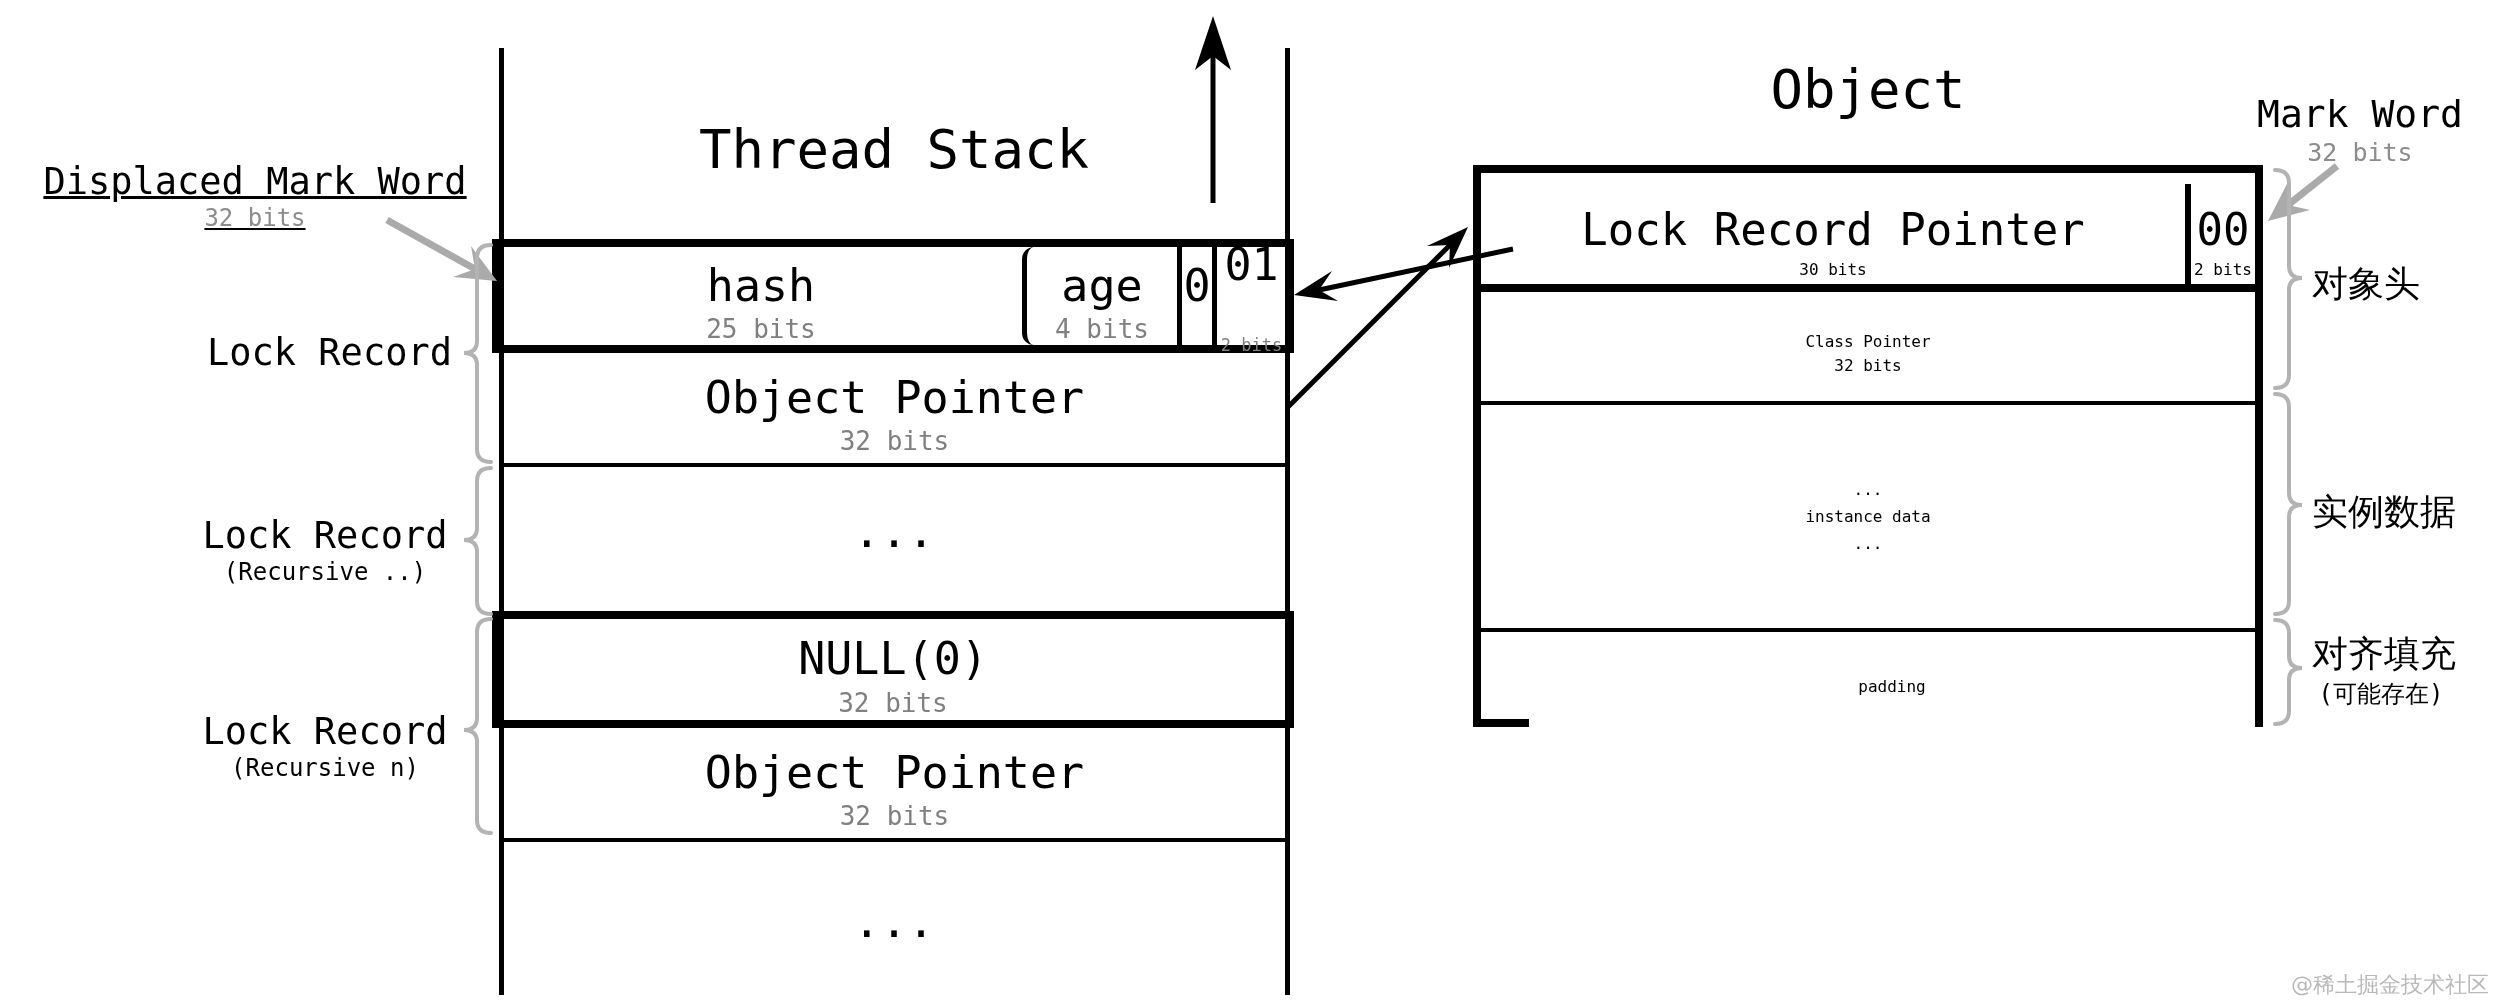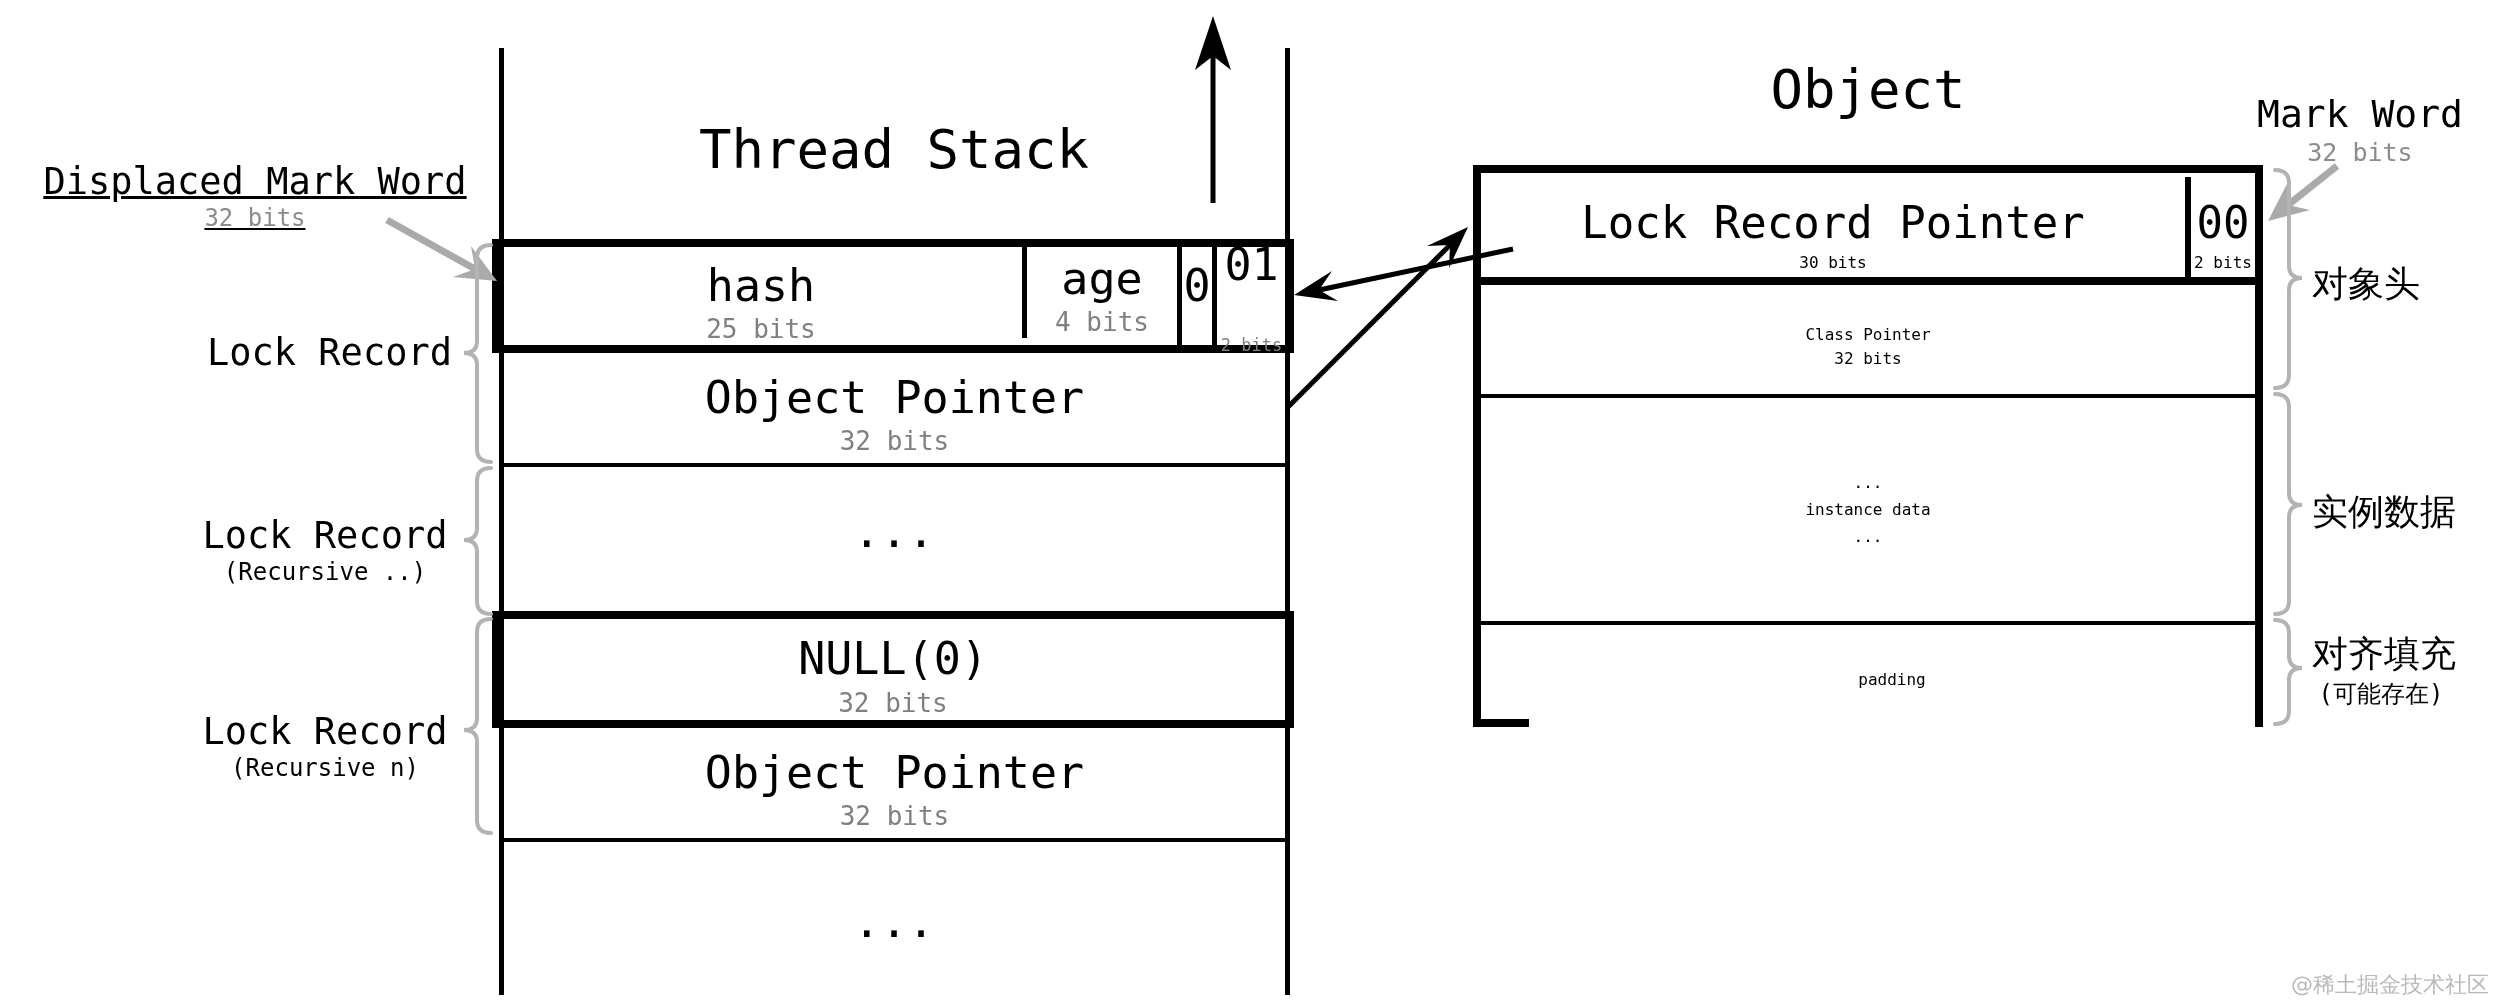--- a/index.html
+++ b/index.html
@@ -46,21 +46,21 @@
 <div class="stage">
 
   <div class="abs title" style="left:644px;top:118px;width:500px;">Thread Stack</div>
   <div class="abs title" style="left:1618px;top:58px;width:500px;">Object</div>
 
   <div class="thickbox" style="left:492px;top:239px;width:802px;height:114px;"></div>
   <div class="cell" style="left:500px;top:247px;width:522px;height:98px;z-index:3;">
     <span class="main">hash</span>
     <span class="bits">25 bits</span>
   </div>
-  <div class="cell divl5" style="left:1022px;top:240px;width:155px;height:98px;z-index:3;">
+  <div class="cell divl5" style="left:1022px;top:247px;width:155px;height:98px;z-index:3;border-radius:12px;">
     <span class="main">age</span>
     <span class="bits">4 bits</span>
   </div>
   <div class="cell divl5" style="left:1177px;top:247px;width:35px;height:98px;z-index:3;">
     <span class="main">0</span>
     <span class="bits"></span>
   </div>
   <div class="cell divl5" style="left:1212px;top:247px;width:74px;height:98px;z-index:3;gap:47px;">
     <span class="main">01</span>
     <span class="bits small">2 bits</span>
@@ -98,21 +98,21 @@
   <div class="note" style="left:175px;top:514px;width:300px;">
     <div class="main">Lock Record</div>
     <div class="sub">(Recursive ..)</div>
   </div>
   <div class="note" style="left:175px;top:710px;width:300px;">
     <div class="main">Lock Record</div>
     <div class="sub">(Recursive n)</div>
   </div>
 
   <div class="thickbox" style="left:1473px;top:165px;width:790px;height:562px;"></div>
-  <div class="objcol" style="left:1481px;top:177px;width:774px;height:556px;z-index:3;">
+  <div class="objcol" style="left:1481px;top:184px;width:774px;height:556px;z-index:3;">
 
     <div class="objrow" style="height:108px;border-bottom:8px solid #000;">
       <div class="flexfill">
         <span class="main" style="font-size:44px;">Lock Record Pointer</span>
         <span class="bits">30 bits</span>
       </div>
       <div class="flexfill divl6" style="flex:0 0 70px;">
         <span class="main" style="font-size:44px;">00</span>
         <span class="bits small">2 bits</span>
       </div>

